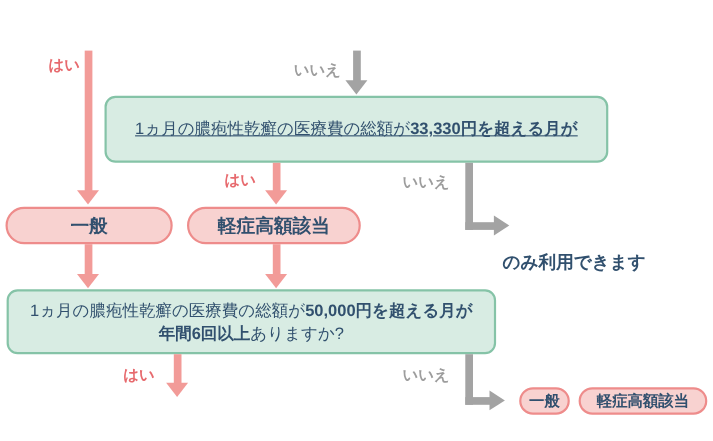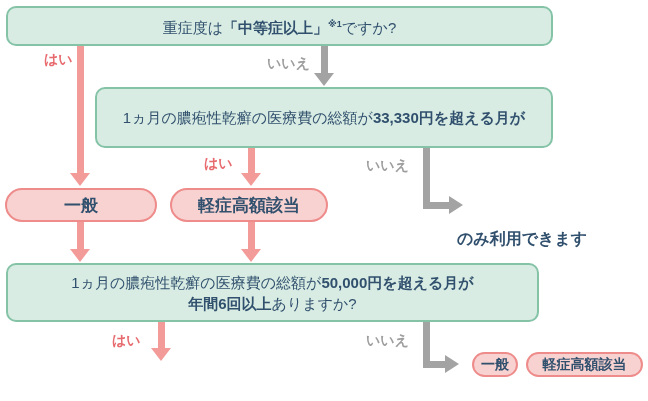--- a/index.html
+++ b/index.html
@@ -41,39 +41,34 @@
     border-top:13px solid currentColor; }
   .head-r { position:absolute; width:0; height:0;
     border-top:9px solid transparent; border-bottom:9px solid transparent;
     border-left:14px solid currentColor; }
 </style>
 </head>
 <body>
 
 <div class="canvas">
 
-  <div class="qbox" style="left:6px; top:6px; width:547px; height:40px;">
-    <div>
-      <span>重症度は</span><span class="bold">「中等症以上」</span><span class="sup">※1</span><span>ですか?</span>
-    </div>
-  </div>
 
   <div class="lbl lbl-yes" style="left:44px; top:51px;">はい</div>
   <div class="c-pink">
     <div class="shaft-v" style="left:77px; top:46px; height:128px;"></div>
     <div class="head-d" style="left:70px; top:173px;"></div>
   </div>
 
   <div class="lbl lbl-no" style="left:267px; top:55px;">いいえ</div>
   <div class="c-gray">
     <div class="shaft-v" style="left:321px; top:46px; height:28px;"></div>
     <div class="head-d" style="left:314px; top:73px;"></div>
   </div>
 
-  <div class="qbox" style="left:95px; top:87px; width:458px; height:61px;">
+  <div class="qbox" style="left:95px; top:87px; width:458px; height:61px;text-decoration:underline;">
     <div>
       <span>1ヵ月の膿疱性乾癬の医療費の総額が</span><span class="bold">33,330円を超える月が</span>
     </div>
   </div>
 
   <div class="lbl lbl-yes" style="left:204px; top:155px;">はい</div>
   <div class="c-pink">
     <div class="shaft-v" style="left:248px; top:148px; height:26px;"></div>
     <div class="head-d" style="left:241px; top:173px;"></div>
   </div>
@@ -90,21 +85,21 @@
 
   <div class="note" style="left:440px; top:229px; width:164px;">のみ利用できます</div>
 
   <div class="c-pink">
     <div class="shaft-v" style="left:77px; top:222px; height:28px;"></div>
     <div class="head-d" style="left:70px; top:249px;"></div>
     <div class="shaft-v" style="left:248px; top:222px; height:28px;"></div>
     <div class="head-d" style="left:241px; top:249px;"></div>
   </div>
 
-  <div class="qbox" style="left:6px; top:263px; width:533px; height:59px;">
+  <div class="qbox" style="left:6px; top:263px; width:445px; height:59px;">
     <div>
       <span>1ヵ月の膿疱性乾癬の医療費の総額が</span><span class="bold">50,000円を超える月が</span>
     </div>
     <div>
       <span class="bold">年間6回以上</span><span>ありますか?</span>
     </div>
   </div>
 
   <div class="lbl lbl-yes" style="left:112px; top:332px;">はい</div>
   <div class="c-pink">

